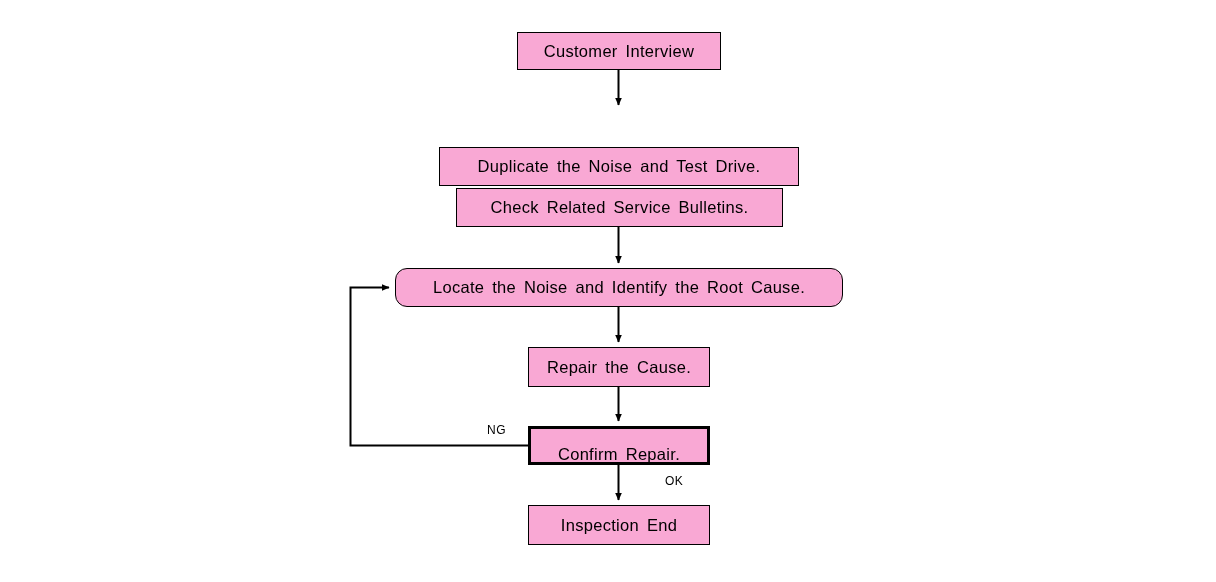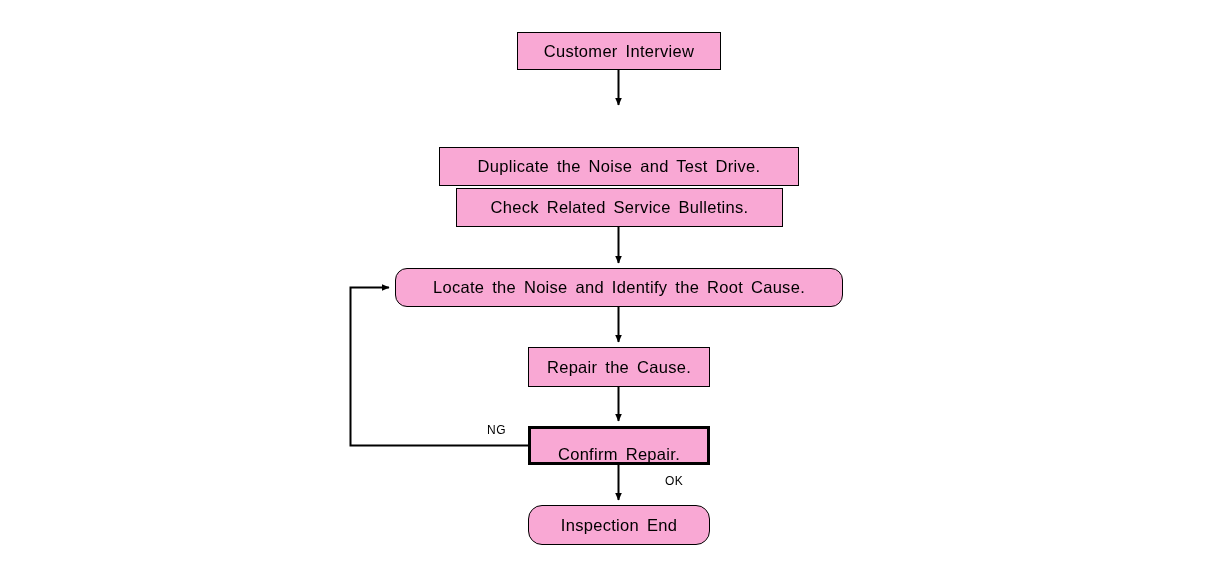--- a/index.html
+++ b/index.html
@@ -46,21 +46,21 @@
     align-items: flex-end;
   }
 
   
   #node-customer-interview { left: 517px;  top: 32px;  width: 204px; height: 38px; }
   #node-duplicate-noise    { left: 439px;  top: 110px; width: 360px; height: 39px; margin-top: 37px; }
   #node-check-bulletins    { left: 456px;  top: 188px; width: 327px; height: 39px; }
   #node-locate-noise       { left: 395px;  top: 268px; width: 448px; height: 39px; border-radius: 12px; }
   #node-repair-cause       { left: 528px;  top: 347px; width: 182px; height: 40px; justify-content: center; }
   #node-confirm-repair     { left: 528px;  top: 426px; width: 182px; height: 39px; }
-  #node-inspection-end     { left: 528px;  top: 505px; width: 182px; height: 40px; border-radius: 14px; }
+  #node-inspection-end     { left: 528px;  top: 505px; width: 182px; height: 40px; }
 
   
   .edge-label {
     position: absolute;
     font-size: 12px;
     line-height: 1;
     letter-spacing: 0.5px;
     white-space: nowrap;
   }
   #label-ng { left: 487px; top: 424px; }

